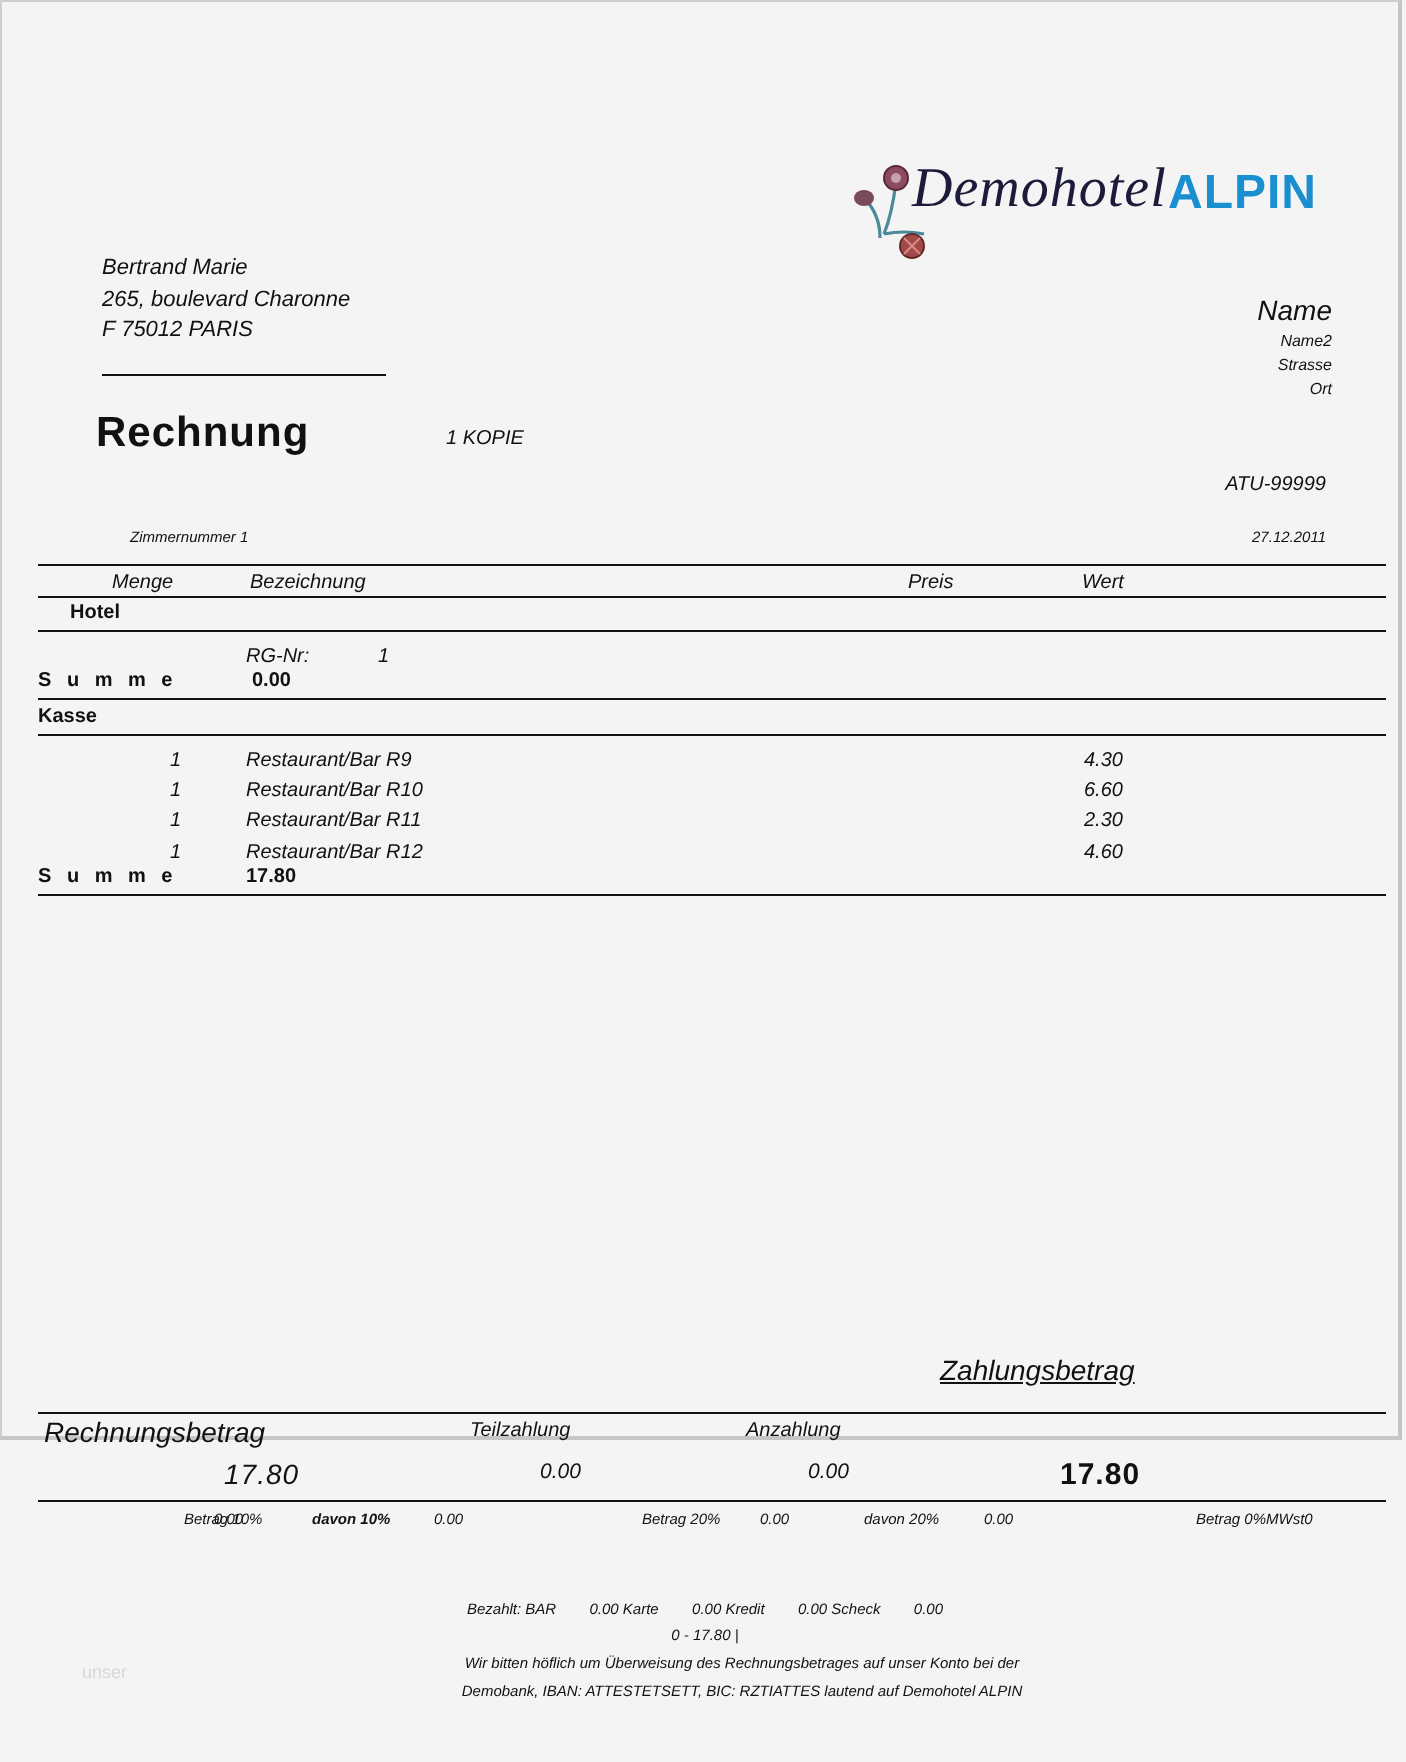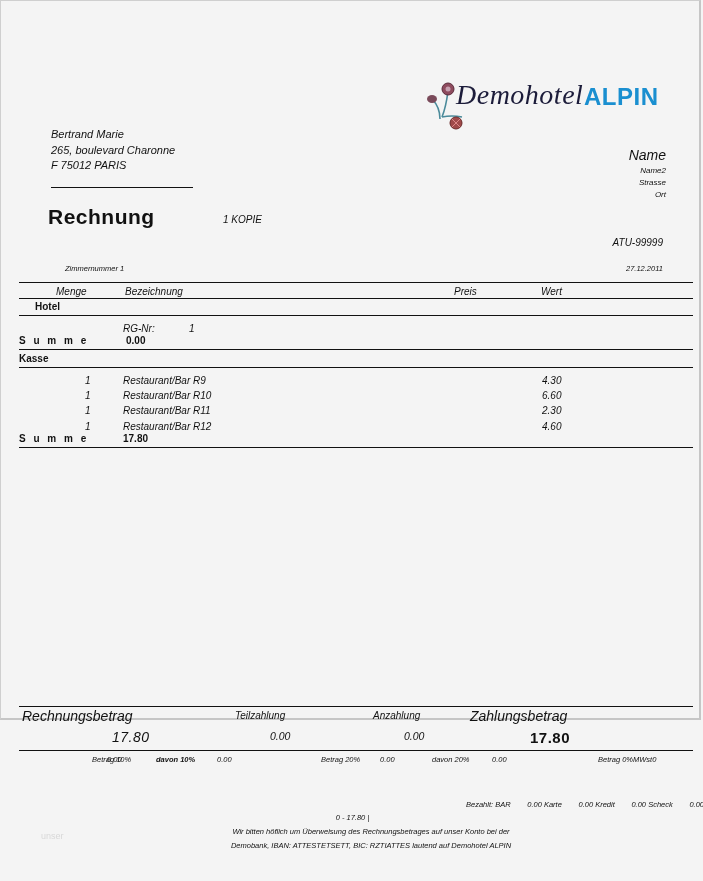--- a/index.html
+++ b/index.html
@@ -122,33 +122,33 @@
   <div class="abs b small" style="left:122px;top:432px;">17.80</div>
   <div class="hr" style="left:18px;top:446px;width:674px;"></div>
 
   <div class="hr" style="left:18px;top:705px;width:674px;"></div>
   <div class="abs it" style="left:21px;top:707px;font-size:14px;">Rechnungsbetrag</div>
   <div class="abs it" style="left:111px;top:728px;font-size:14px;letter-spacing:0.5px;">17.80</div>
   <div class="abs it" style="left:234px;top:709px;font-size:10px;">Teilzahlung</div>
   <div class="abs it" style="left:269px;top:729px;font-size:10.5px;">0.00</div>
   <div class="abs it" style="left:372px;top:709px;font-size:10px;">Anzahlung</div>
   <div class="abs it" style="left:403px;top:729px;font-size:10.5px;">0.00</div>
-  <div class="abs it" style="left:469px;top:707px;font-size:14px;">Zahlungsbetrag</div>
+  <div class="abs it" style="left:469px;top:676px;font-size:14px;text-decoration:underline;">Zahlungsbetrag</div>
   <div class="abs b" style="left:529px;top:728px;font-size:15px;letter-spacing:0.5px;">17.80</div>
   <div class="hr" style="left:18px;top:749px;width:674px;"></div>
 
   <div class="abs it xs" style="left:47px;top:754px;margin-left:44px;">Betrag 10%</div>
   <div class="abs it xs" style="left:106px;top:754px;">0.00</div>
   <div class="abs it xs" style="left:155px;top:754px;font-weight:bold;">davon 10%</div>
   <div class="abs it xs" style="left:216px;top:754px;">0.00</div>
   <div class="abs it xs" style="left:320px;top:754px;">Betrag 20%</div>
   <div class="abs it xs" style="left:379px;top:754px;">0.00</div>
   <div class="abs it xs" style="left:431px;top:754px;">davon 20%</div>
   <div class="abs it xs" style="left:491px;top:754px;">0.00</div>
   <div class="abs it xs" style="left:597px;top:754px;">Betrag 0%MWst0</div>
 
-  <div class="abs it xs" style="left:0;width:703px;text-align:right;top:799px;white-space:pre;">Bezahlt: BAR        0.00 Karte        0.00 Kredit        0.00 Scheck        0.00</div>
+  <div class="abs it xs" style="left:0;width:703px;text-align:center;top:799px;white-space:pre;">Bezahlt: BAR        0.00 Karte        0.00 Kredit        0.00 Scheck        0.00</div>
   <div class="abs it xs" style="left:0;width:703px;text-align:center;top:812px;">0 - 17.80 |</div>
   <div class="abs it xs" style="left:0;width:740px;text-align:center;top:826px;">Wir bitten höflich um Überweisung des Rechnungsbetrages auf unser Konto bei der</div>
   <div class="abs it xs" style="left:0;width:740px;text-align:center;top:840px;">Demobank, IBAN: ATTESTETSETT, BIC: RZTIATTES lautend auf Demohotel ALPIN</div>
 
   <div class="abs watermark" style="left:40px;top:830px;">unser</div>
 </div>
 
 </body></html>

